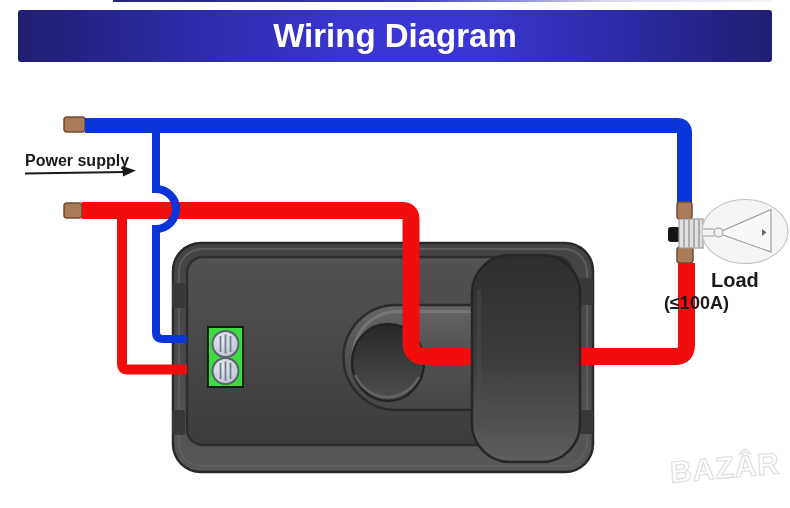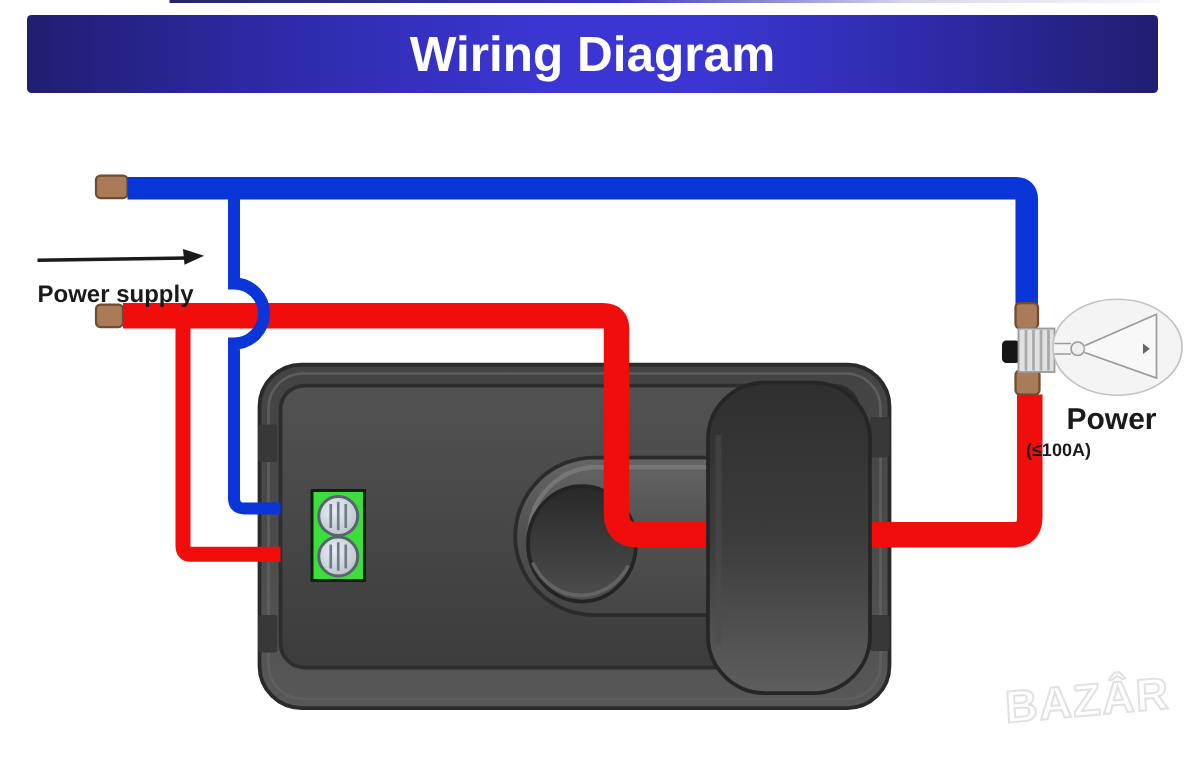--- a/index.html
+++ b/index.html
@@ -6,24 +6,24 @@
     font-family:"Liberation Sans",sans-serif;}
   .stage{position:relative;width:790px;height:500px;}
   .topline{position:absolute;left:113px;top:0;width:660px;height:2px;
     background:linear-gradient(90deg,#26246f 0%,#3a38c0 45%,#d8d8ec 75%,#f7f7fb 100%);}
   .banner{position:absolute;left:18px;top:10px;width:754px;height:52px;border-radius:3px;
     background:linear-gradient(90deg,#201e70 0%,#2e2aa8 22%,#3b36d3 46%,#3b36d3 60%,#2e2aa8 80%,#201e70 100%);
     display:flex;align-items:center;justify-content:center;}
   .banner-title{color:#ffffff;font-size:33px;font-weight:bold;}
   svg{position:absolute;left:0;top:0;}
   .lbl{position:absolute;color:#1a1a1a;font-weight:bold;white-space:nowrap;}
-  .lbl-power{left:25px;top:152px;font-size:16px;margin-top:36px;}
+  .lbl-power{left:25px;top:152px;font-size:16px;}
   .lbl-voltage{left:28px;top:175px;font-size:16px;}
   .lbl-load{left:711px;top:269px;font-size:20px;}
-  .lbl-rating{left:684px;top:293px;font-size:12px;}
+  .lbl-rating{left:664px;top:293px;font-size:18px;}
   .watermark{position:absolute;left:670px;top:451px;font-size:30px;font-weight:bold;
     color:#ffffff;-webkit-text-stroke:1.3px #e0e0e0;transform:rotate(-5deg) skewX(-2deg);
     letter-spacing:1px;opacity:0.95;}
 </style>
 </head>
 <body>
 
 <div class="stage">
   <div class="topline"></div>
   <div class="banner">
@@ -113,16 +113,16 @@
       <path d="M684,220 V247 M689,220 V247 M694,220 V247 M699,220 V247" stroke="#a8a8a8" stroke-width="1.8" fill="none"></path>
       <ellipse cx="745" cy="231.5" rx="43" ry="32" fill="#f4f4f4" stroke="#c2c2c2" stroke-width="1.1"></ellipse>
       <path d="M703,229 H714 M703,236 H714" stroke="#9a9a9a" stroke-width="1.1" fill="none"></path>
       <circle cx="718.5" cy="232.5" r="4.5" fill="#efefef" stroke="#9a9a9a" stroke-width="1.1"></circle>
       <path d="M723,230.5 L771,209.5 L771,252 L723,235" fill="#fbfbfb" fill-opacity="0.55" stroke="#9a9a9a" stroke-width="1.1"></path>
       <polygon points="762,229 766.5,232.5 762,236" fill="#666666"></polygon>
     </g>
   </svg>
 
   <div class="lbl lbl-power">Power supply</div>
-  <div class="lbl lbl-load">Power</div>
+  <div class="lbl lbl-load">Load</div>
   <div class="lbl lbl-rating">(≤100A)</div>
   <div class="watermark">BAZÂR</div>
 </div>
 
 </body></html>

